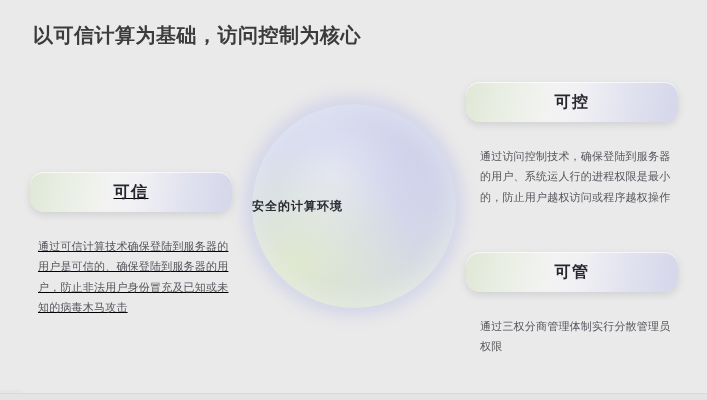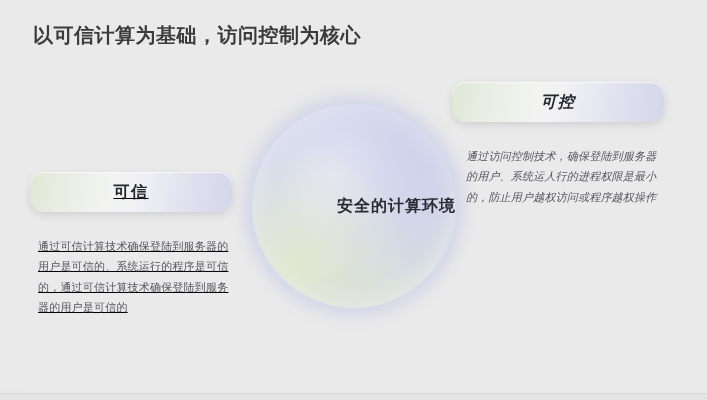--- a/index.html
+++ b/index.html
@@ -70,22 +70,22 @@
     inset: 0;
     border-radius: 50%;
     background: radial-gradient(circle at 40% 34%, rgba(255,255,255,0.40) 0%, rgba(255,255,255,0.10) 38%, rgba(255,255,255,0) 62%);
   }
   .center-label {
     position: absolute;
     left: 0;
     right: 0;
     top: 50%;
     transform: translateY(-50%);
-    text-align: right;
-    font-size: 16px;
+    text-align: left;
+    font-size: 12px;
     font-weight: bold;
     color: #2a2a33;
     letter-spacing: 1px;
   }
 
   
   .card {
     position: absolute;
   }
   .pill {
@@ -125,24 +125,23 @@
     width: 202px;
     text-decoration: underline;
   }
   .card-trusted .card-body {
     padding-left: 8px;
     padding-right: 2px;
   }
 
   
   .card-controllable {
-    left: 452px;
+    left: 466px;
     top: 82px;
     width: 212px;
-    font-style: italic;
   }
   .card-controllable .card-body {
     padding-left: 14px;
     padding-right: 4px;
   }
 
   
   .card-manageable {
     left: 466px;
     top: 252px;
@@ -184,27 +183,33 @@
     <div class="center-circle">
       <div class="center-circle-sheen"></div>
       <div class="center-label">安全的计算环境</div>
     </div>
   </div>
 
   <div class="card card-trusted">
     <div class="pill">
       <span class="pill-label">可信</span>
     </div>
-    <div class="card-body">通过可信计算技术确保登陆到服务器的用户是可信的、系统运行的程序是可信的，通过可信计算技术确保登陆到服务器的用户是可信的</div>
+    <div class="card-body">通过可信计算技术确保登陆到服务器的用户是可信的、确保登陆到服务器的用户，防止非法用户身份冒充及已知或未知的病毒木马攻击</div>
   </div>
 
   <div class="card card-controllable">
     <div class="pill">
       <span class="pill-label">可控</span>
     </div>
     <div class="card-body">通过访问控制技术，确保登陆到服务器的用户、系统运人行的进程权限是最小的，防止用户越权访问或程序越权操作</div>
   </div>
 
+  <div class="card card-manageable">
+    <div class="pill">
+      <span class="pill-label">可管</span>
+    </div>
+    <div class="card-body">通过三权分商管理体制实行分散管理员权限</div>
+  </div>
 
   <div class="left-edge-nick"></div>
   <div class="bottom-edge"></div>
 
 </div>
 
 </body></html>

